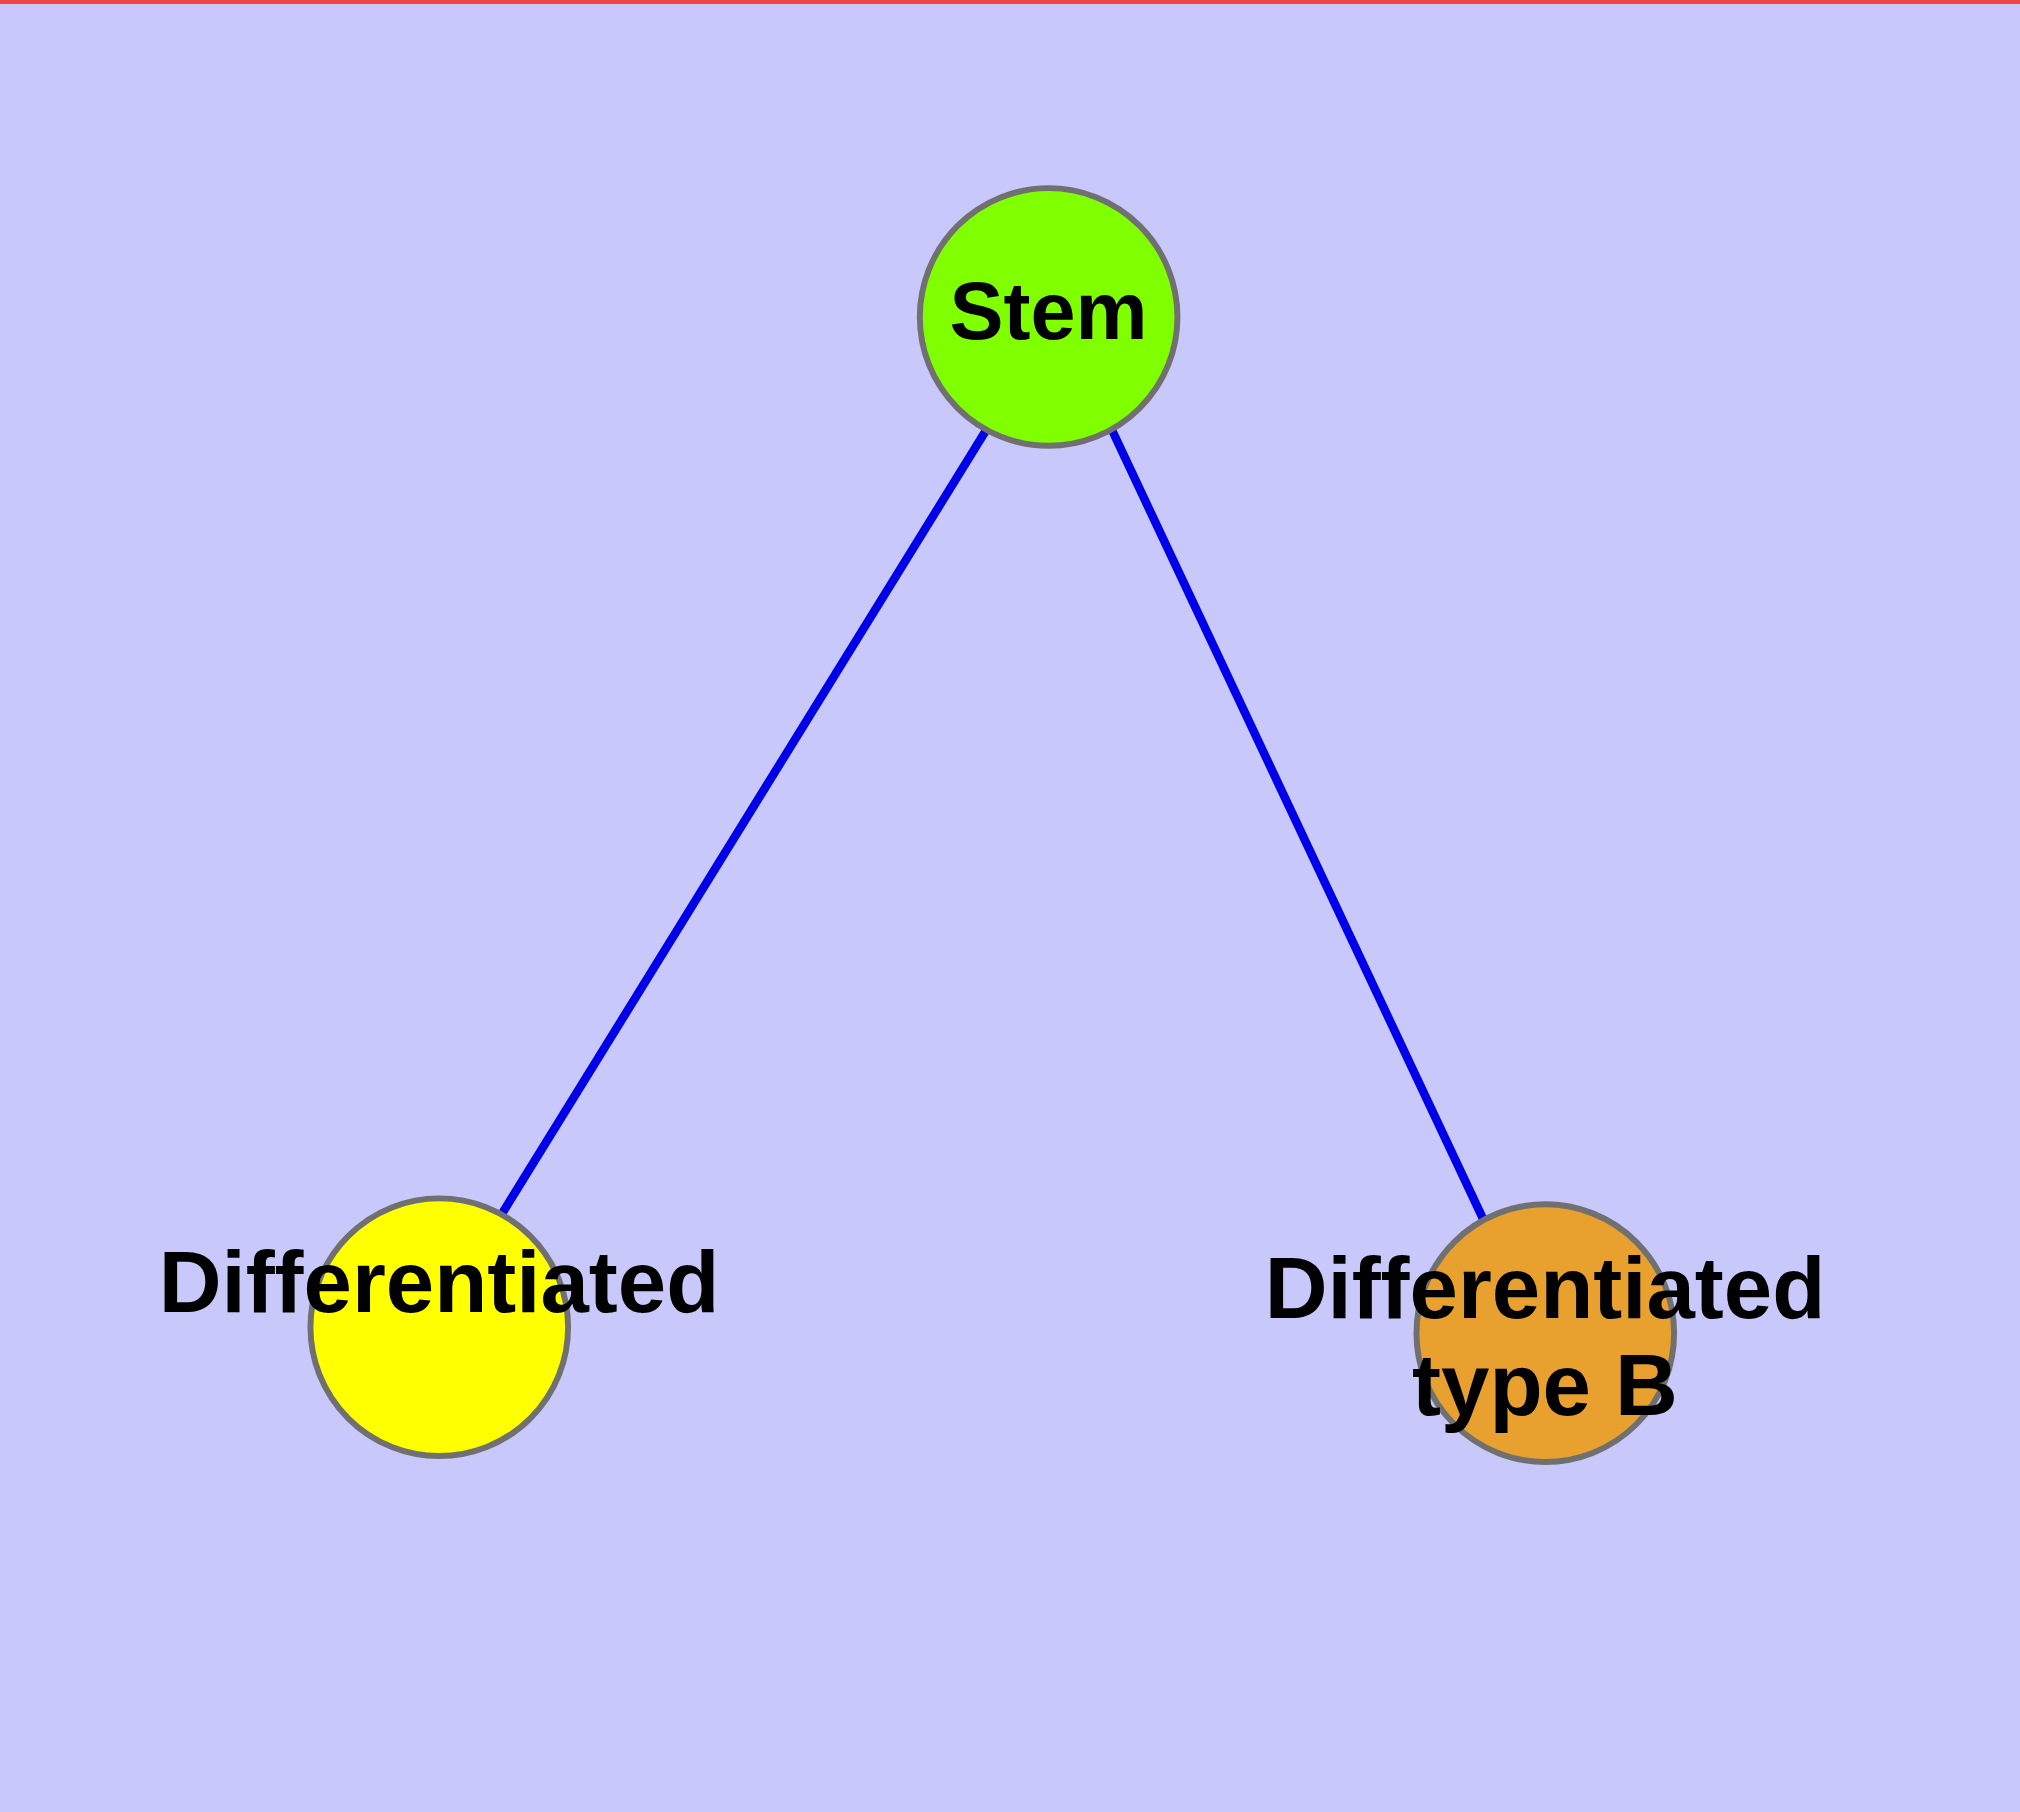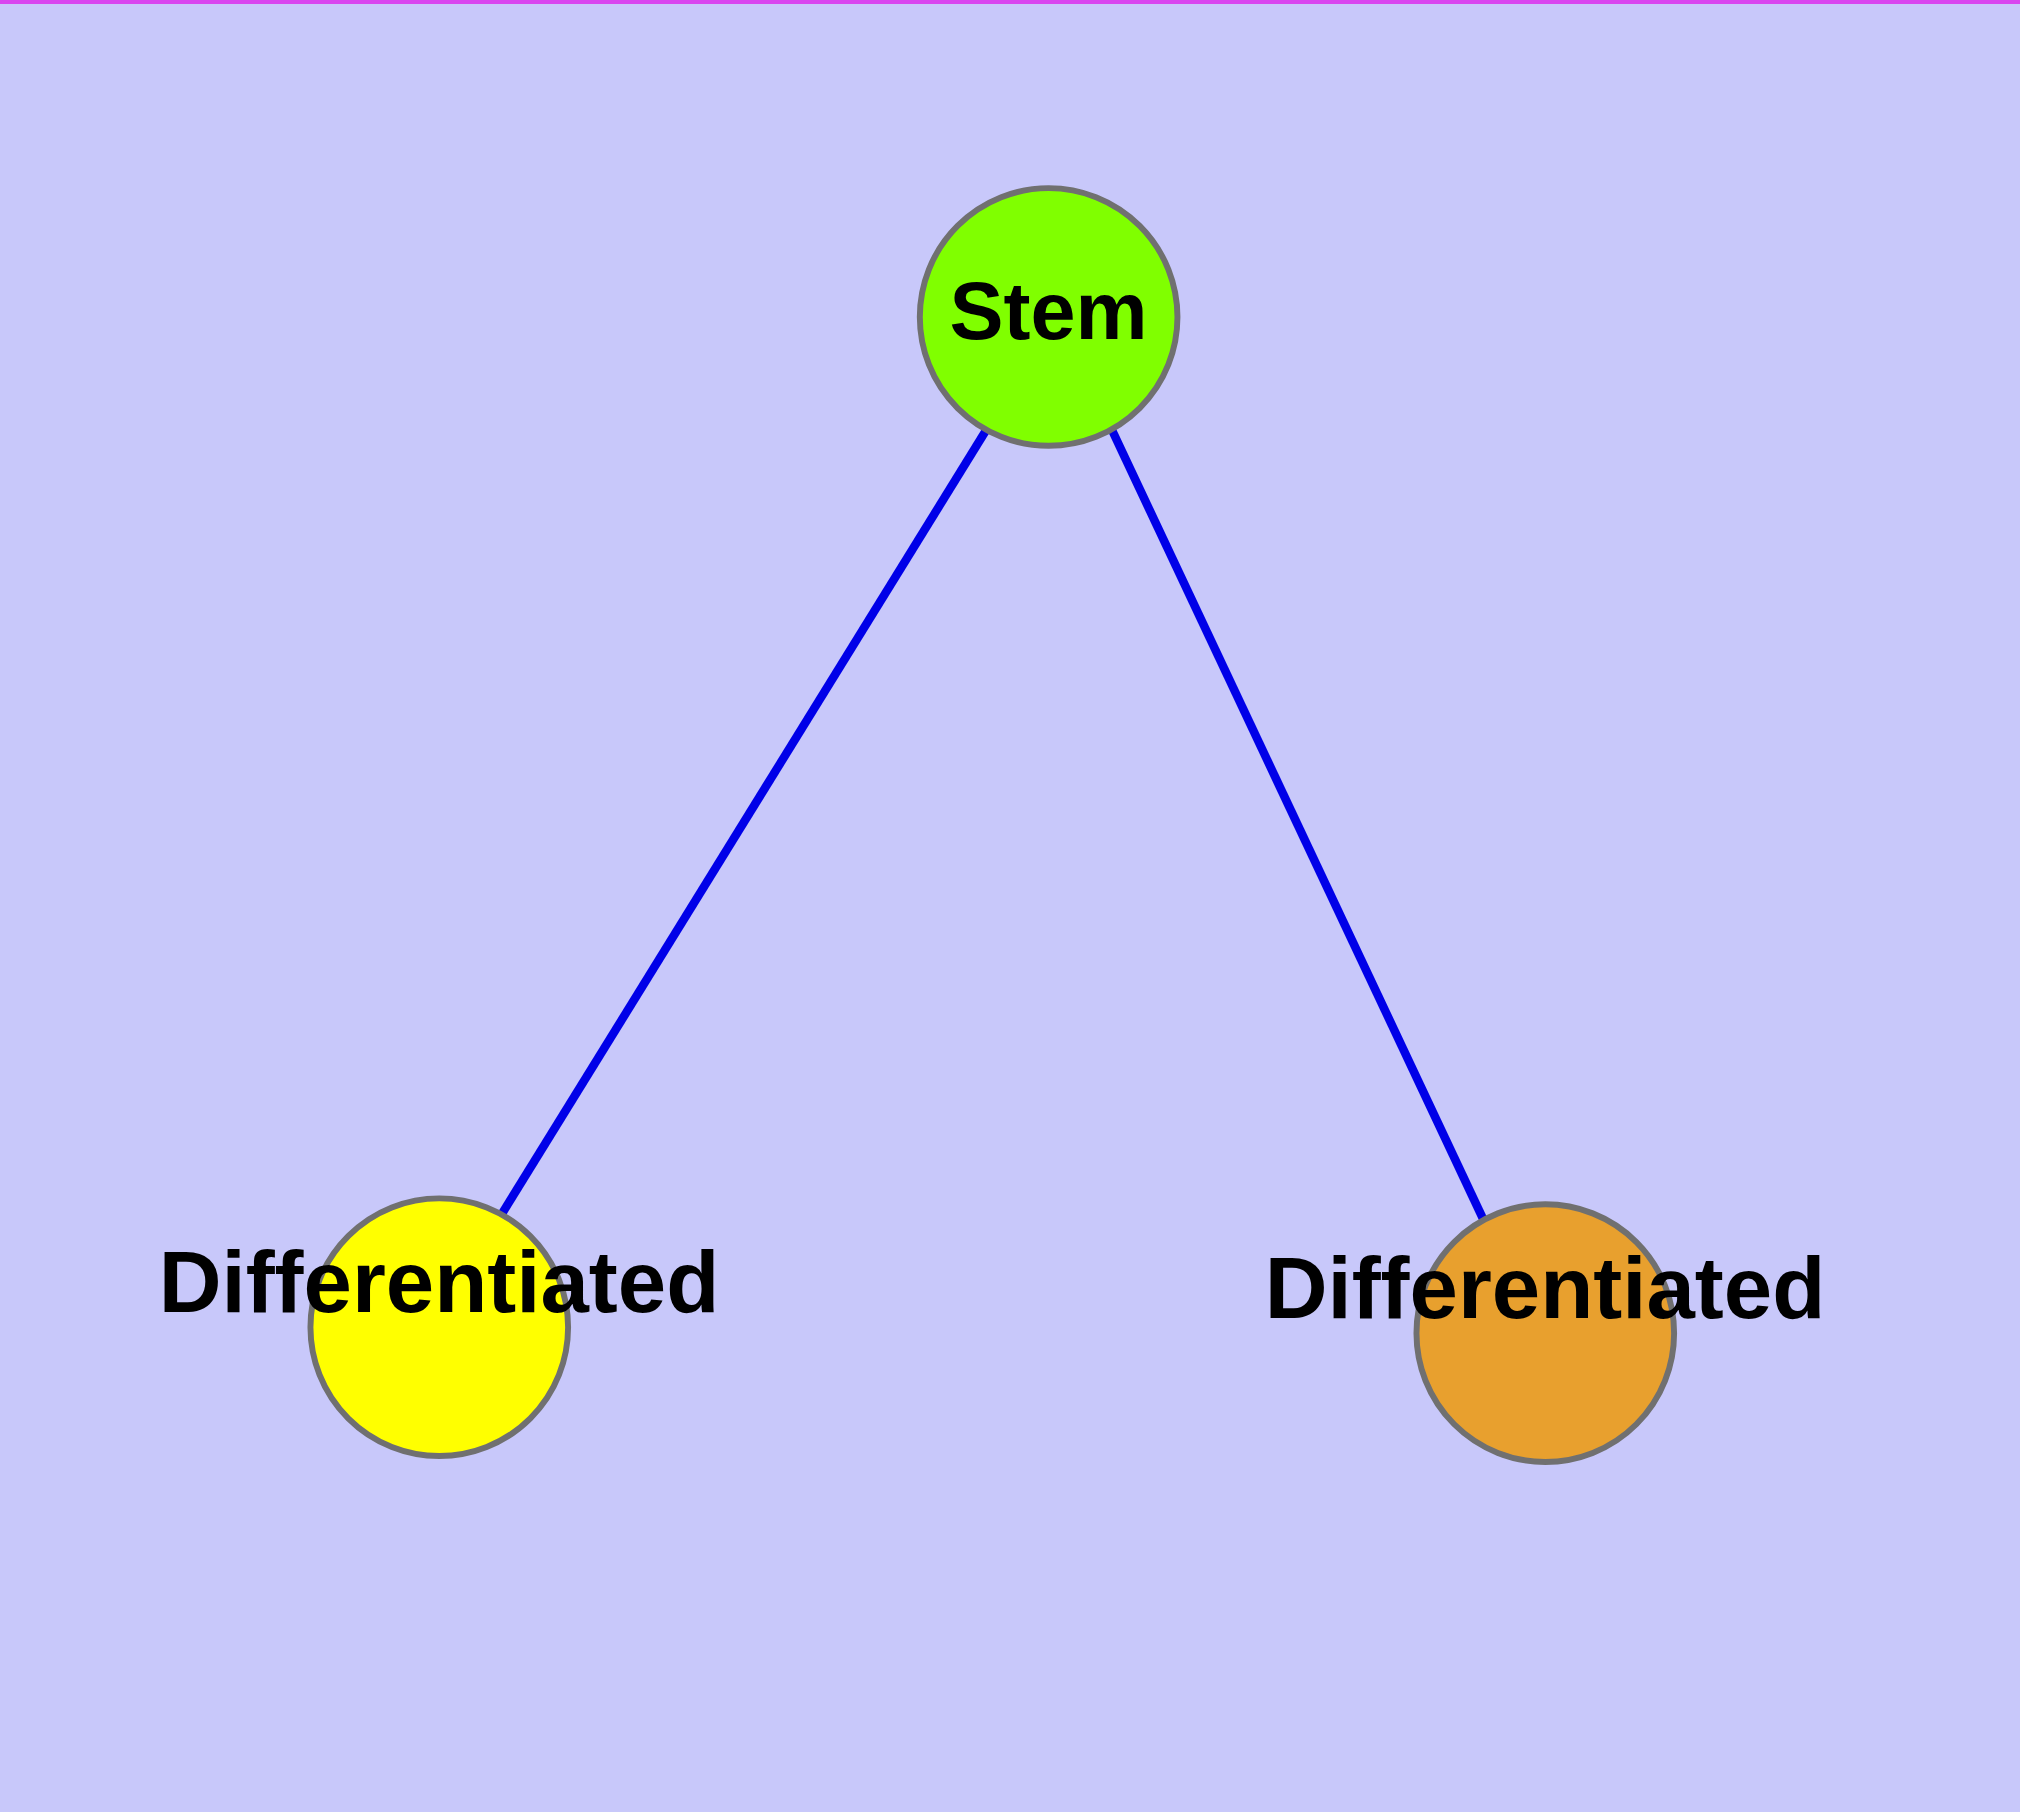--- a/index.html
+++ b/index.html
@@ -5,21 +5,21 @@
 <style>
   html, body {
     margin: 0;
     padding: 0;
     background: #ffffff;
   }
   #stage {
     position: relative;
     width: 2021px;
     height: 1812px;
-    background: #d946ef;
+    background: #ef4444;
     overflow: hidden;
     font-family: "Liberation Sans", sans-serif;
   }
   #canvas {
     position: absolute;
     left: 0;
     top: 4.2px;
     width: 2021px;
     height: 1808px;
     background: #c8c8fa;
@@ -91,16 +91,17 @@
   <div class="node-label label-stem">
     <span class="label-line">Stem</span>
   </div>
 
   <div class="node-label label-a">
     <span class="label-line">Differentiated</span>
   </div>
 
   <div class="node-label label-b">
     <span class="label-line">Differentiated</span>
+    <span class="label-line">type B</span>
   </div>
 
 </div>
 
 
 </body></html>

